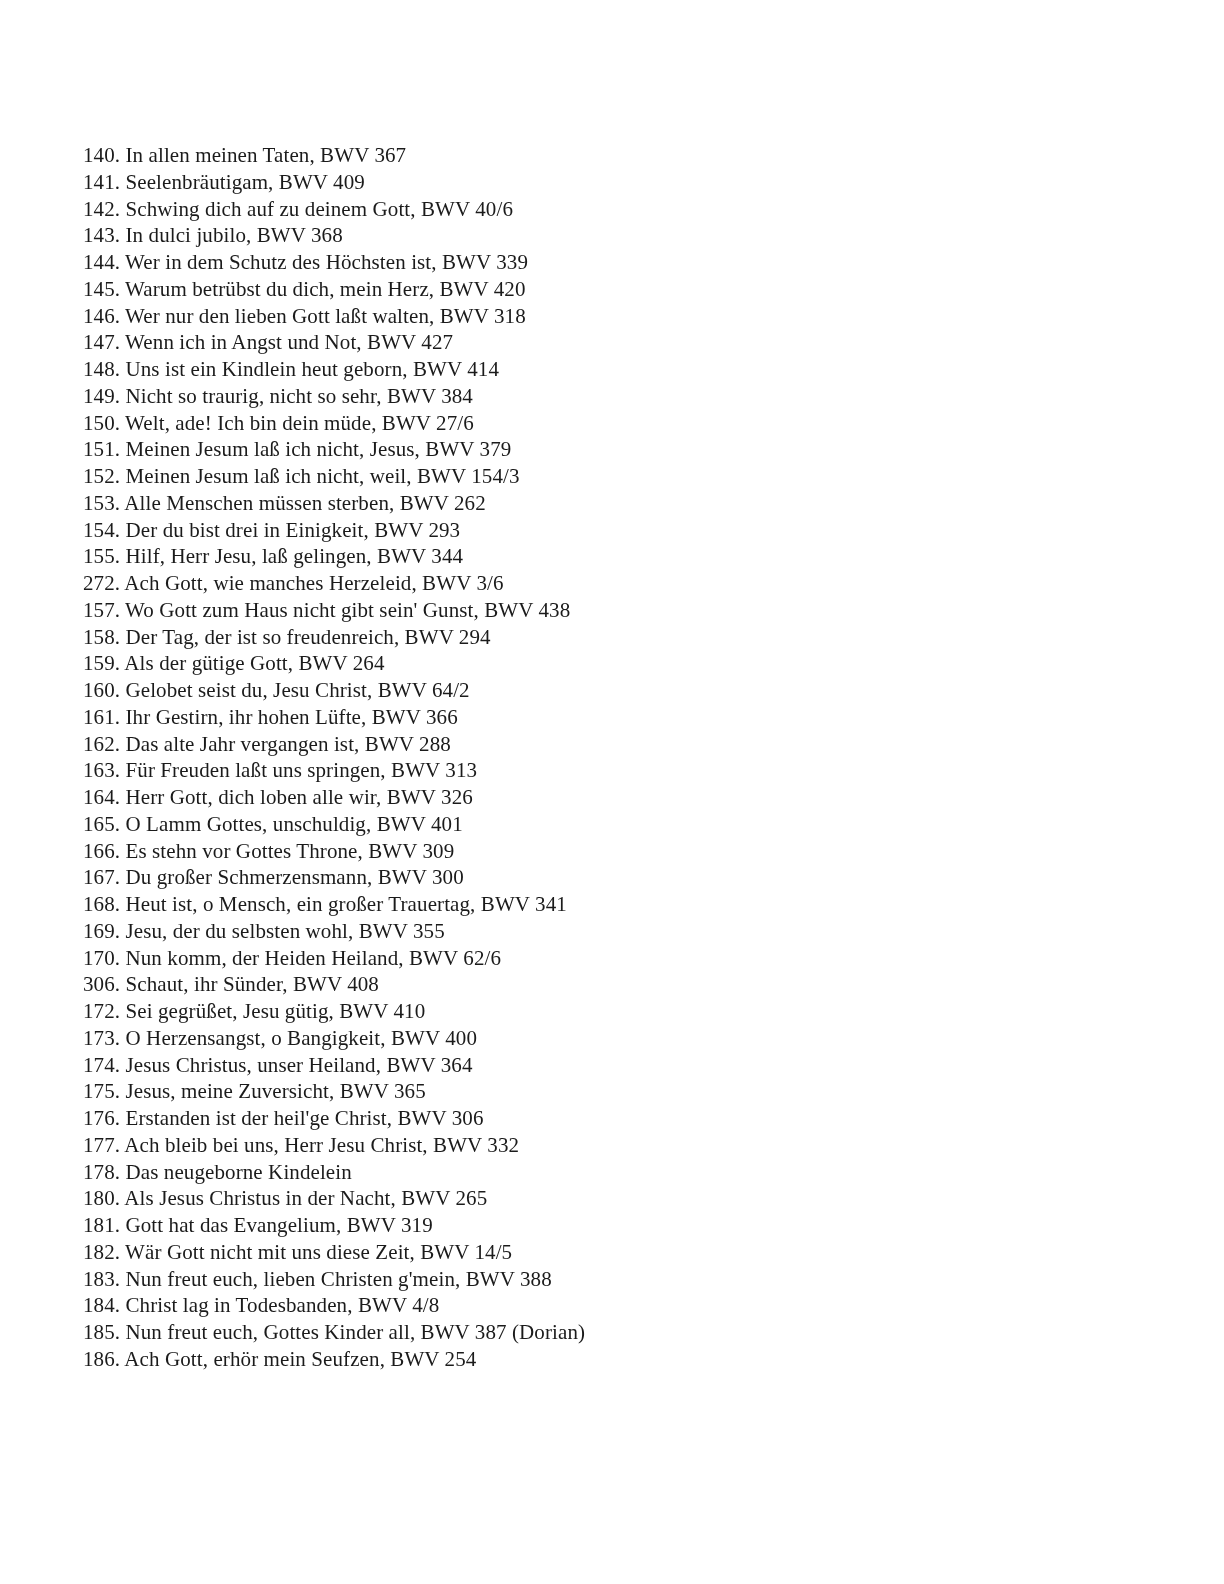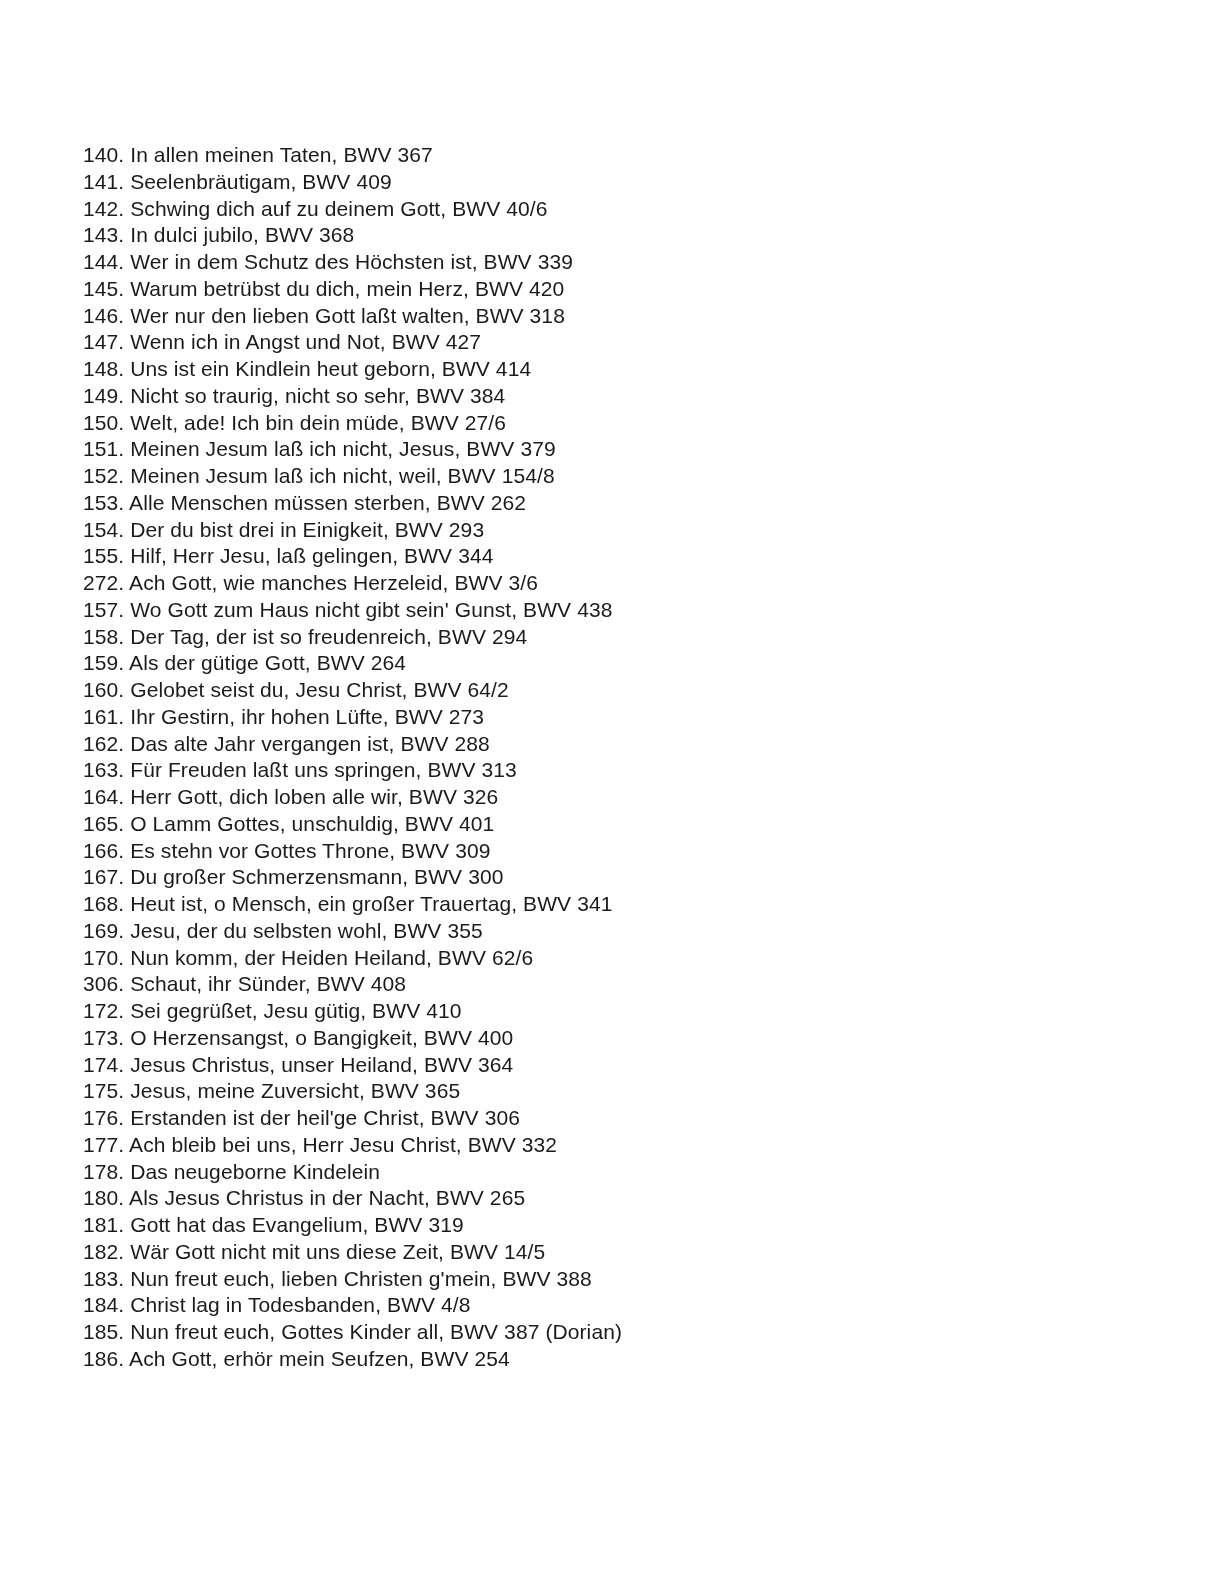--- a/index.html
+++ b/index.html
@@ -11,21 +11,21 @@
     position: relative;
     width: 1224px;
     height: 1584px;
     background: #ffffff;
     overflow: hidden;
   }
   .content {
     position: absolute;
     left: 83px;
     top: 142px;
-    font-family: Liberation Sans, sans-serif;
+    font-family: Liberation Serif, serif;
   }
   .line {
     font-size: 21px;
     line-height: 26.75px;
     color: #1b1b1b;
     white-space: pre;
     letter-spacing: 0.1px;
   }
 </style>
 </head>
@@ -38,30 +38,30 @@
       <div class="line">142. Schwing dich auf zu deinem Gott, BWV 40/6</div>
       <div class="line">143. In dulci jubilo, BWV 368</div>
       <div class="line">144. Wer in dem Schutz des Höchsten ist, BWV 339</div>
       <div class="line">145. Warum betrübst du dich, mein Herz, BWV 420</div>
       <div class="line">146. Wer nur den lieben Gott laßt walten, BWV 318</div>
       <div class="line">147. Wenn ich in Angst und Not, BWV 427</div>
       <div class="line">148. Uns ist ein Kindlein heut geborn, BWV 414</div>
       <div class="line">149. Nicht so traurig, nicht so sehr, BWV 384</div>
       <div class="line">150. Welt, ade! Ich bin dein müde, BWV 27/6</div>
       <div class="line">151. Meinen Jesum laß ich nicht, Jesus, BWV 379</div>
-      <div class="line">152. Meinen Jesum laß ich nicht, weil, BWV 154/8</div>
+      <div class="line">152. Meinen Jesum laß ich nicht, weil, BWV 154/3</div>
       <div class="line">153. Alle Menschen müssen sterben, BWV 262</div>
       <div class="line">154. Der du bist drei in Einigkeit, BWV 293</div>
       <div class="line">155. Hilf, Herr Jesu, laß gelingen, BWV 344</div>
       <div class="line">272. Ach Gott, wie manches Herzeleid, BWV 3/6</div>
       <div class="line">157. Wo Gott zum Haus nicht gibt sein' Gunst, BWV 438</div>
       <div class="line">158. Der Tag, der ist so freudenreich, BWV 294</div>
       <div class="line">159. Als der gütige Gott, BWV 264</div>
       <div class="line">160. Gelobet seist du, Jesu Christ, BWV 64/2</div>
-      <div class="line">161. Ihr Gestirn, ihr hohen Lüfte, BWV 273</div>
+      <div class="line">161. Ihr Gestirn, ihr hohen Lüfte, BWV 366</div>
       <div class="line">162. Das alte Jahr vergangen ist, BWV 288</div>
       <div class="line">163. Für Freuden laßt uns springen, BWV 313</div>
       <div class="line">164. Herr Gott, dich loben alle wir, BWV 326</div>
       <div class="line">165. O Lamm Gottes, unschuldig, BWV 401</div>
       <div class="line">166. Es stehn vor Gottes Throne, BWV 309</div>
       <div class="line">167. Du großer Schmerzensmann, BWV 300</div>
       <div class="line">168. Heut ist, o Mensch, ein großer Trauertag, BWV 341</div>
       <div class="line">169. Jesu, der du selbsten wohl, BWV 355</div>
       <div class="line">170. Nun komm, der Heiden Heiland, BWV 62/6</div>
       <div class="line">306. Schaut, ihr Sünder, BWV 408</div>

